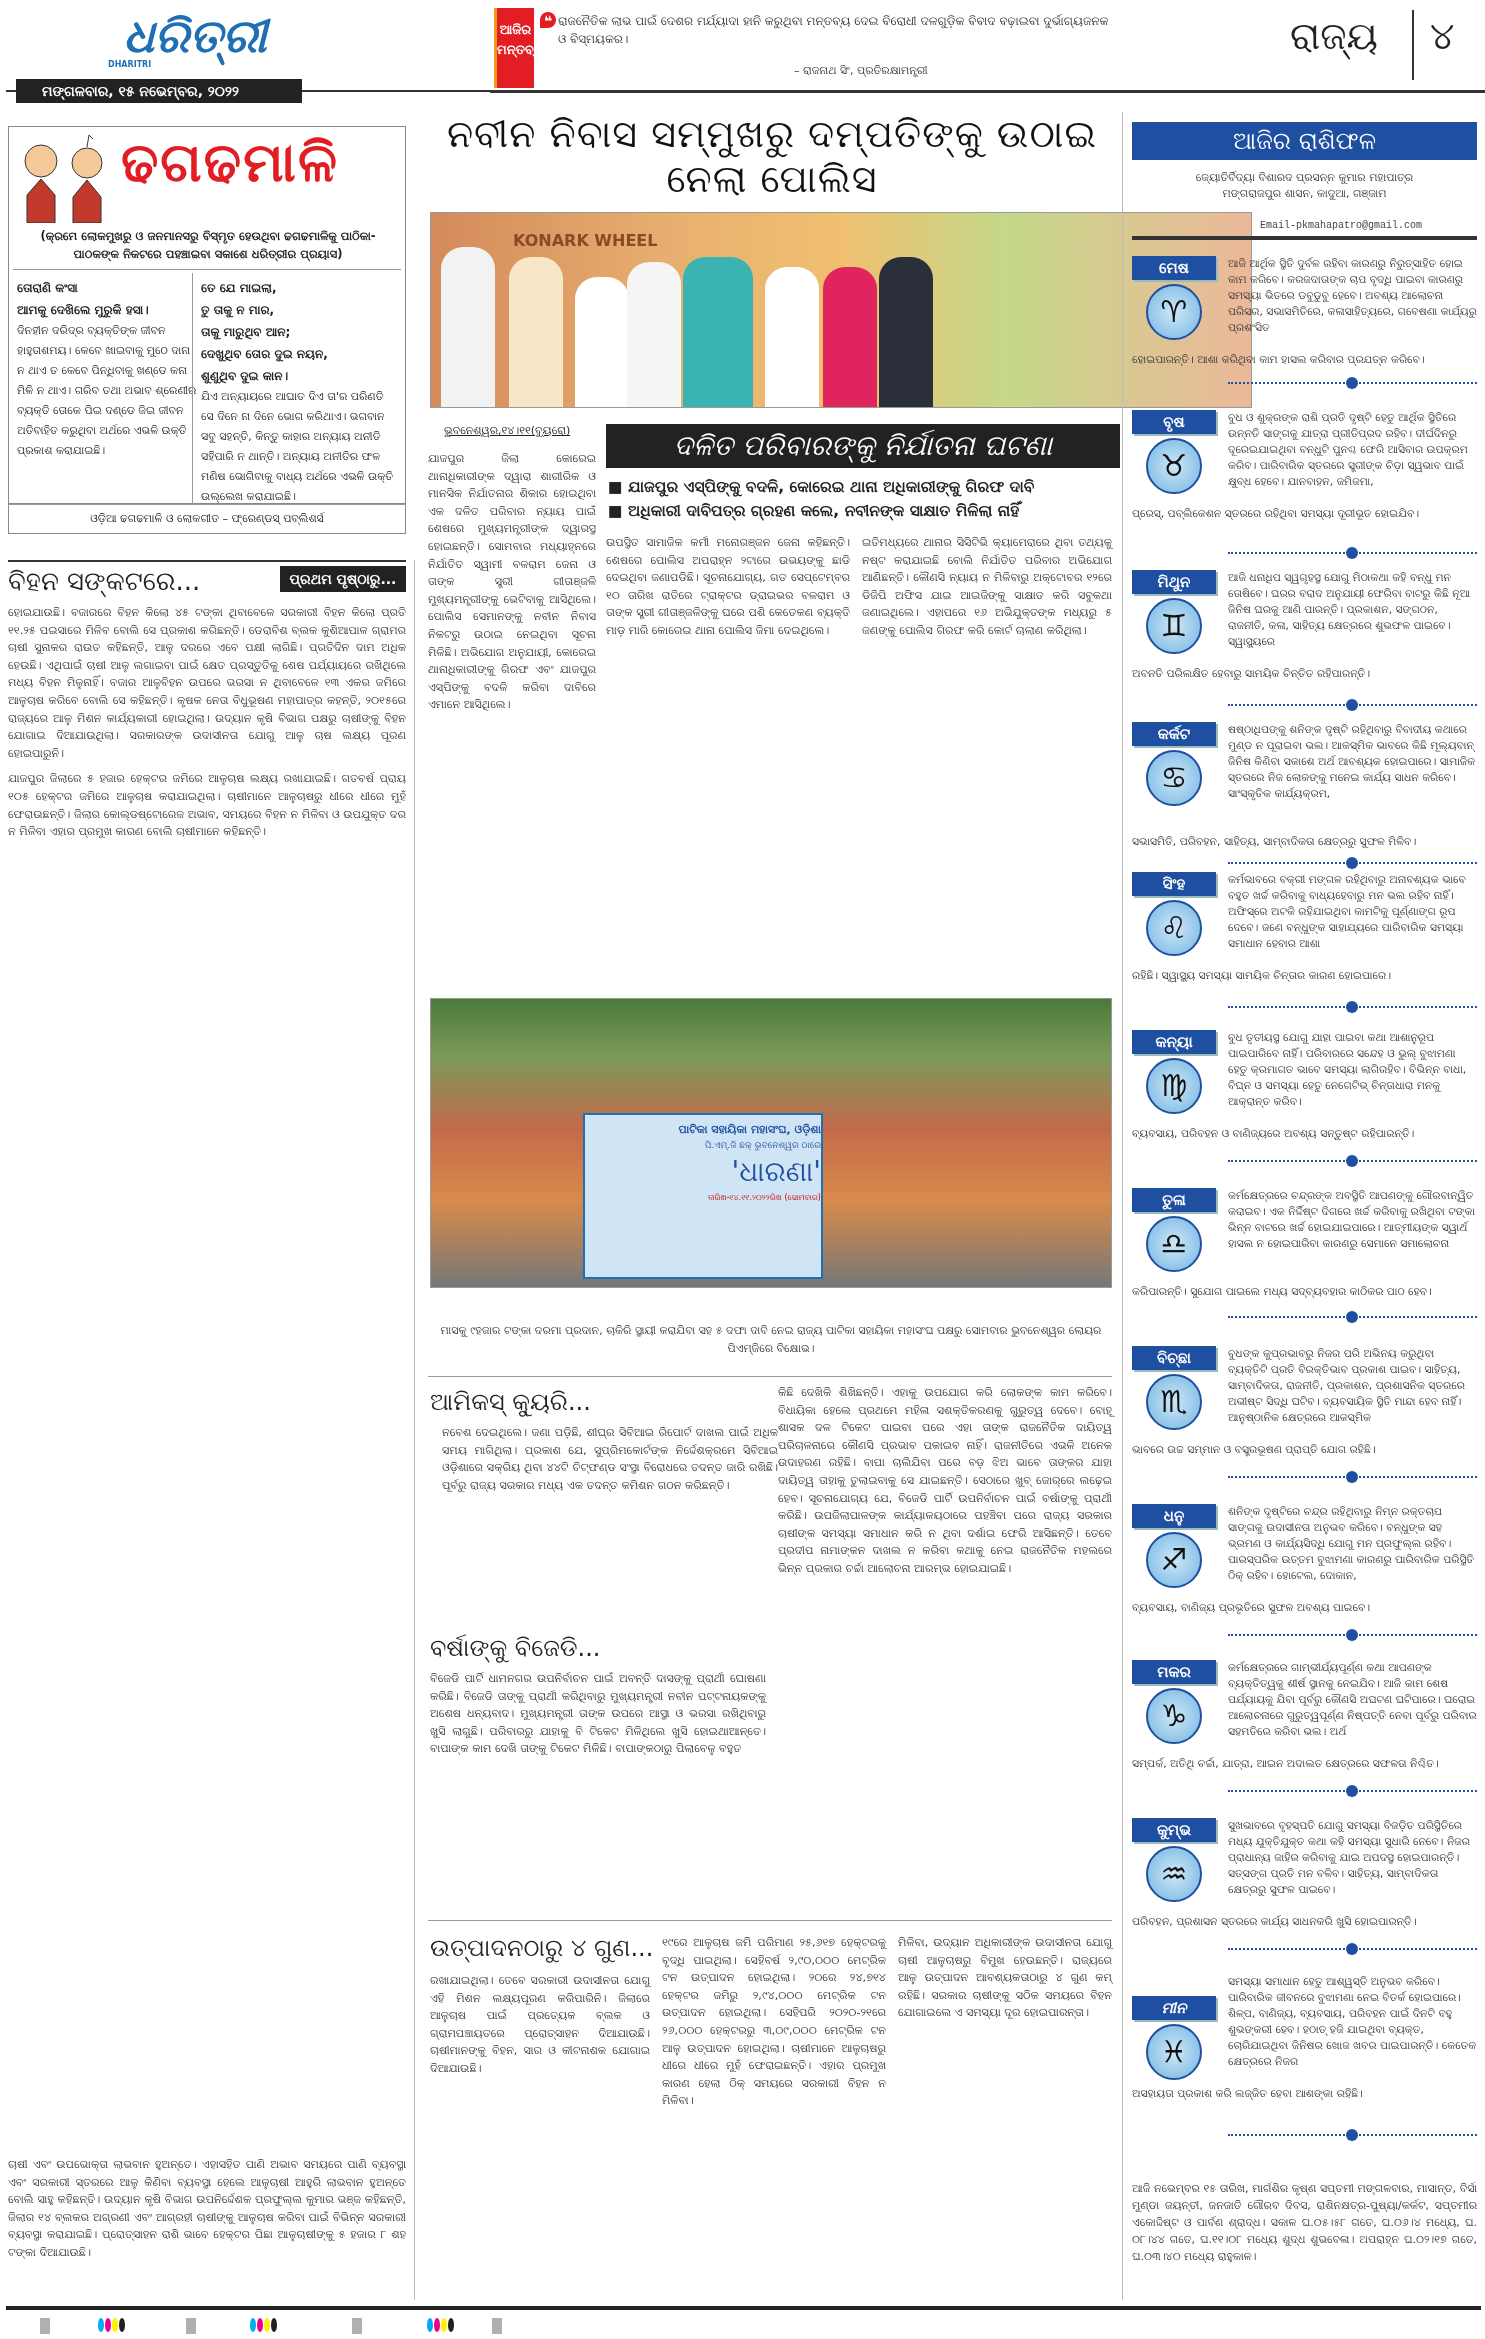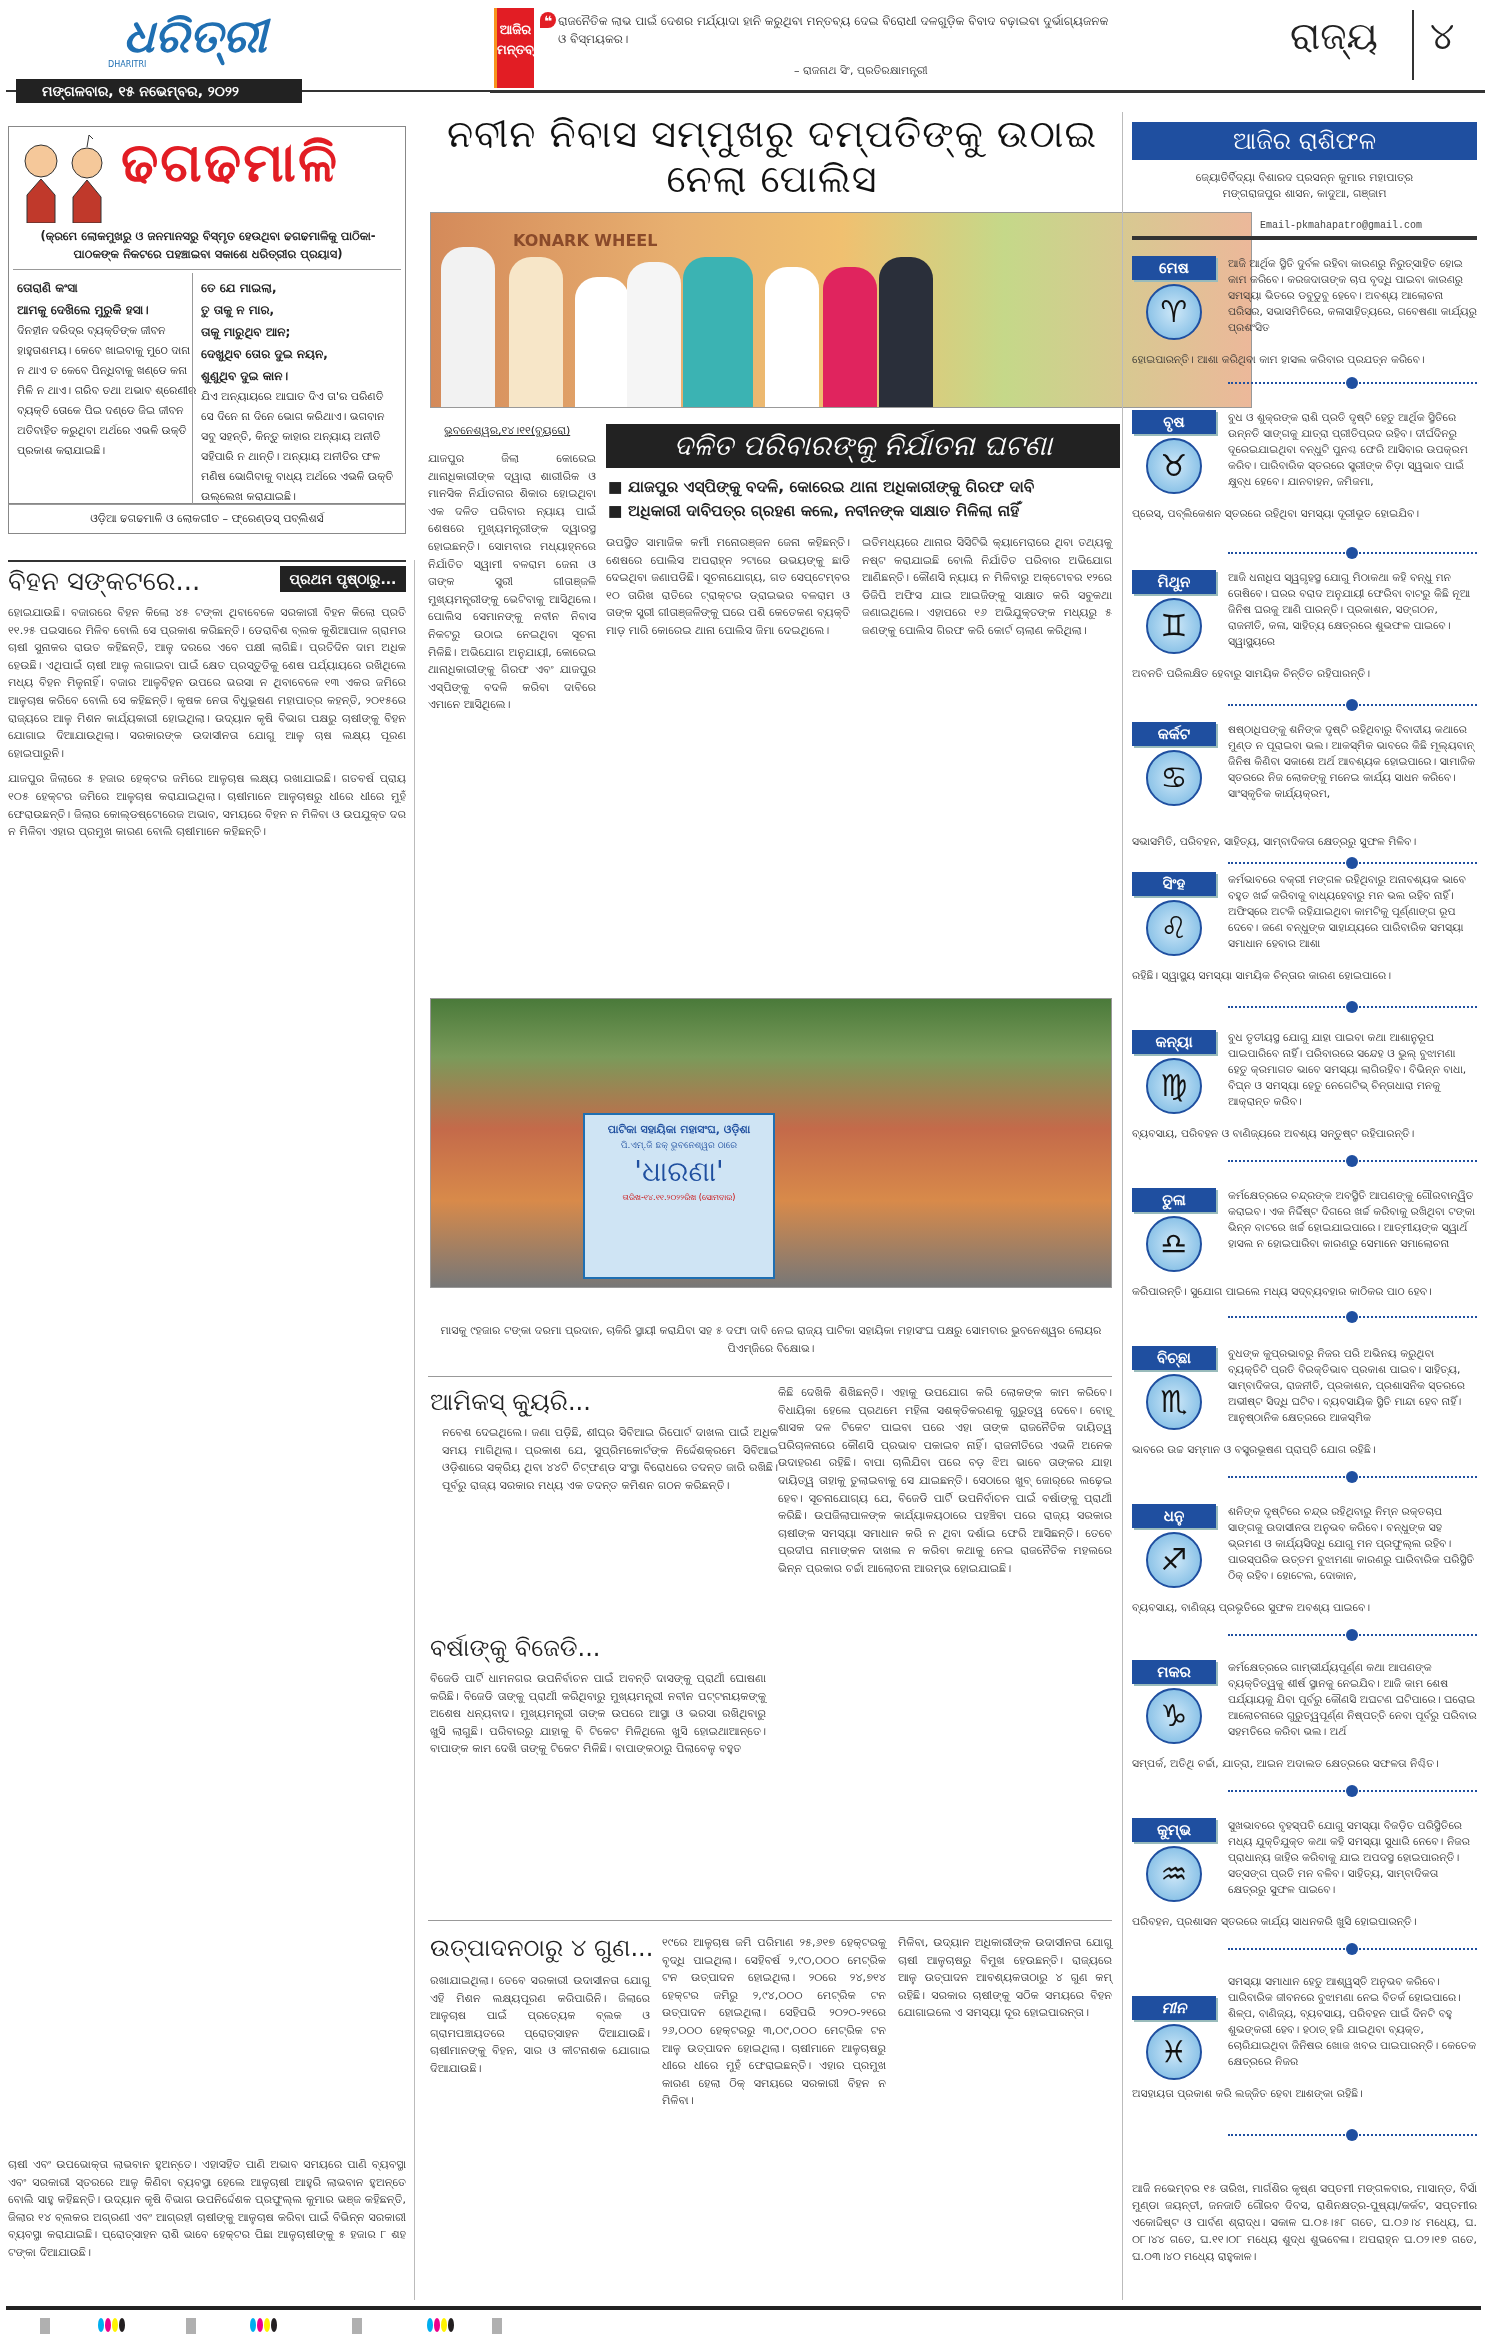--- a/index.html
+++ b/index.html
@@ -4,21 +4,21 @@
 <style>
   * { box-sizing: border-box; margin: 0; padding: 0; }
   body {
     width: 1485px; height: 2339px; background: #fff; position: relative;
     font-family: "DejaVu Sans", sans-serif; color: #222; overflow: hidden;
   }
   .abs { position: absolute; }
   
   .logo { left: 80px; top: 8px; width: 230px; height: 62px; color: #1f6fb2;
     font-size: 46px; font-weight: bold; font-style: italic; text-align: center; line-height: 56px; }
-  .logo-sub { left: 108px; top: 60px; width: 50px; font-size: 8px; color: #1f6fb2; font-weight: normal; }
+  .logo-sub { left: 108px; top: 60px; width: 50px; font-size: 8px; color: #1f6fb2; font-weight: bold; }
   .dateband { left: 16px; top: 79px; width: 286px; height: 24px; background: #222; color: #fff;
     font-size: 14px; font-weight: bold; line-height: 24px; padding-left: 26px; }
   .mast-rule { left: 6px; top: 90px; width: 484px; height: 2px; background: #333; }
   .quote-box { left: 494px; top: 8px; width: 700px; height: 82px; }
   .quote-tag { position: absolute; left: 0; top: 0; width: 40px; height: 80px; background: #e21d24;
     color: #fff; font-size: 13px; font-weight: bold; text-align: center; padding-top: 12px; line-height: 20px;
     border-left: 3px solid #f7941d; }
   .quote-mark { position: absolute; left: 46px; top: 4px; width: 16px; height: 16px; background: #e21d24;
     border-radius: 50% 50% 50% 0; color: #fff; font-size: 14px; line-height: 18px; text-align: center; font-weight: bold; }
   .quote-text { position: absolute; left: 64px; top: 4px; width: 560px; font-size: 12px; line-height: 18px; color: #333; }
@@ -49,21 +49,21 @@
 
   
   .main-head { left: 424px; top: 112px; width: 696px; font-size: 38px; color: #111; text-align: center; letter-spacing: 1px; }
   .photo1 { left: 430px; top: 212px; width: 822px; height: 196px; background: linear-gradient(90deg,#d48a5a 0%,#e8b070 30%,#f0c070 50%,#c5d889 70%,#ecb89a 100%); border: 1px solid #999; overflow: hidden; text-align: right; }
   .person { position: absolute; bottom: 0; width: 54px; border-radius: 22px 22px 0 0; }
   .dateline { left: 444px; top: 424px; font-size: 11px; text-decoration: underline; color: #222; }
   .black-head { left: 606px; top: 424px; width: 514px; height: 44px; background: #222; color: #fff; font-size: 28px; line-height: 44px; text-align: center; font-style: italic; }
   .bullet-head { font-size: 15.5px; color: #222; font-weight: bold; }
   .bullet-head::before { content: "■ "; color: #222; }
   .photo2 { left: 430px; top: 998px; width: 682px; height: 290px; background: linear-gradient(180deg,#4a7a3a 0%,#7a9a5a 20%,#c46a4a 45%,#d88a4a 70%,#777 100%); border: 1px solid #999; overflow: hidden; }
-  .banner { position: absolute; left: 152px; top: 114px; width: 192px; height: 166px; background: #cfe4f4; border: 2px solid #1f6fb2; color: #1f4f9f; text-align: center; }
+  .banner { position: absolute; left: 152px; top: 114px; width: 240px; height: 166px; background: #cfe4f4; border: 2px solid #1f6fb2; color: #1f4f9f; text-align: right; }
   .caption { left: 430px; top: 1322px; width: 682px; font-size: 11px; text-align: center; line-height: 18px; color: #333; }
   .hr { height: 1px; background: #999; }
   .sub-head { font-size: 24px; color: #222; }
 
   
   .rashi-band { left: 1132px; top: 122px; width: 345px; height: 38px; background: #1f4fa0; color: #fff; font-size: 24px; text-align: center; line-height: 38px; }
   .rashi-byline { left: 1132px; top: 170px; width: 345px; font-size: 11px; text-align: center; line-height: 16px; color: #333; }
   .rashi-email { left: 1260px; top: 220px; font-size: 10px; color: #444; font-family: Liberation Mono, monospace; }
   .rashi-rule { left: 1132px; top: 236px; width: 345px; height: 4px; border-top: 3px solid #333; border-bottom: 1px solid #333; }
   .sign { position: absolute; left: 1132px; width: 345px; }

